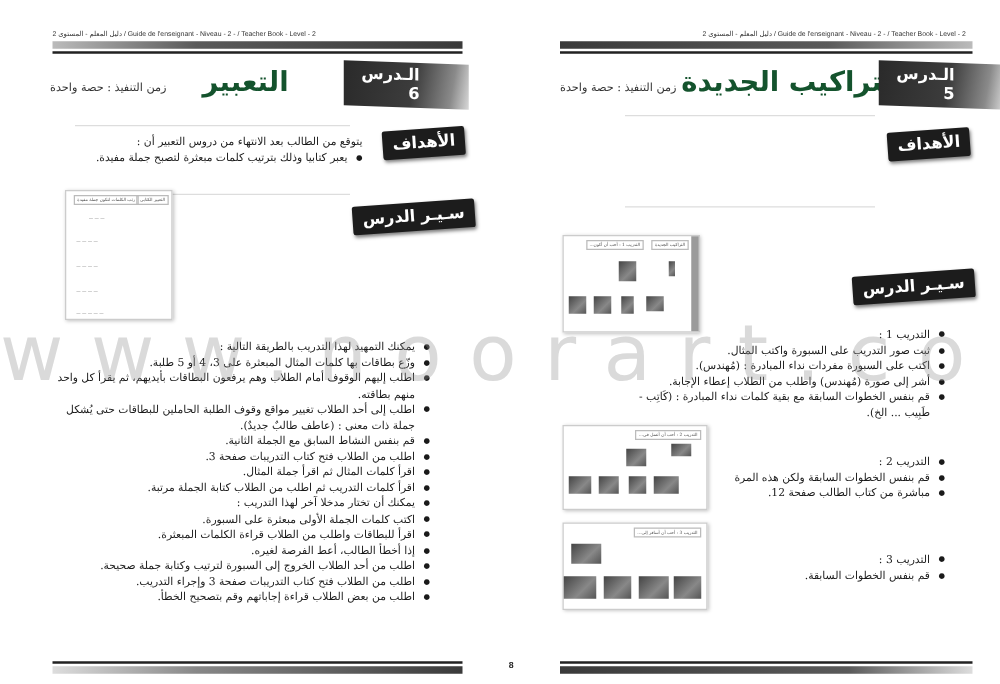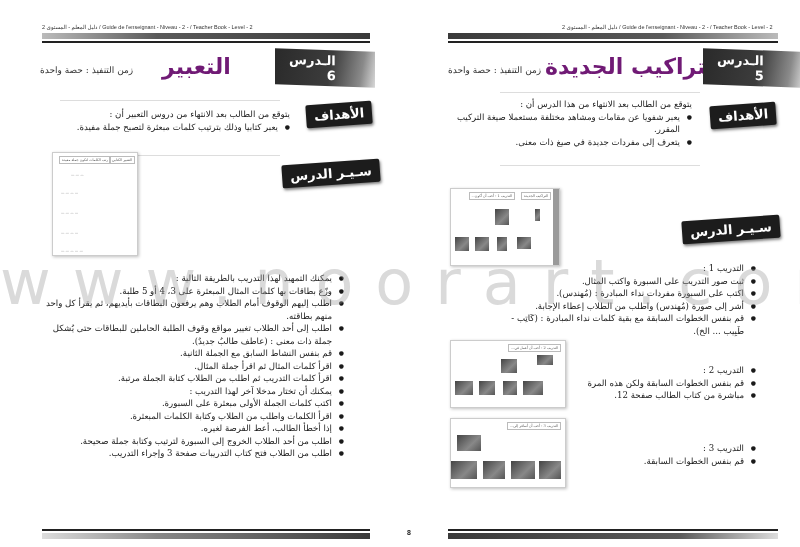--- a/index.html
+++ b/index.html
@@ -21,21 +21,21 @@
   .page.right .hbar-thick { top: 33px; left: 48px; width: 330px; background: linear-gradient(to right, #3a3a3a 0%, #5a5a5a 65%, #bbb 100%); }
   .page.right .hbar-thin { top: 41px; left: 48px; width: 330px; }
 
   .lesson-tag { position: absolute; top: 50px; height: 36px; width: 100px;
     background: linear-gradient(100deg, #2a2a2a 0%, #3c3c3c 55%, #8a8a8a 85%, #d8d8d8 100%);
     transform: skewY(2deg); color: #fff; font-family: "DejaVu Sans", sans-serif; font-size: 13px; font-weight: bold;
     display: flex; align-items: center; padding-left: 14px; direction: rtl; justify-content: flex-end; padding-right: 40px; }
   .page.left .lesson-tag { left: 275px; }
   .page.right .lesson-tag { left: 303px; }
 
-  .lesson-title { position: absolute; top: 54px; font-family: "DejaVu Sans", sans-serif; font-weight: bold; font-size: 22px; color: #701a75; direction: rtl; }
+  .lesson-title { position: absolute; top: 54px; font-family: "DejaVu Sans", sans-serif; font-weight: bold; font-size: 22px; color: #14532d; direction: rtl; }
   .page.left .lesson-title { left: 162px; }
   .page.right .lesson-title { left: 145px; }
 
   .duration { position: absolute; top: 65px; font-size: 9px; color: #333; direction: rtl; }
   .page.left .duration { left: 40px; }
   .page.right .duration { left: 48px; }
 
   .section-badge { position: absolute; background: #1c1c1c; color: #fff; font-family: "DejaVu Sans", sans-serif; font-weight: bold; font-size: 13px;
     padding: 4px 8px; border-radius: 2px; box-shadow: 1px 2px 3px rgba(0,0,0,0.5); direction: rtl; transform: rotate(-4deg); white-space: nowrap; }
 
@@ -98,53 +98,48 @@
     <div class="cell" style="top:96px;left:8px;">—  —  —  —  —</div>
   </div>
 
   <div class="text-block" style="top:272px;left:38px;width:306px;">
     <ul>
       <li>يمكنك التمهيد لهذا التدريب بالطريقة التالية :</li>
       <li>وزّع بطاقات بها كلمات المثال المبعثرة على 3، 4 أو 5 طلبة.</li>
       <li>اطلب إليهم الوقوف أمام الطلاب وهم يرفعون البطاقات بأيديهم، ثم يقرأ كل واحد منهم بطاقته.</li>
       <li>اطلب إلى أحد الطلاب تغيير مواقع وقوف الطلبة الحاملين للبطاقات حتى يُشكل جملة ذات معنى : (عاطف طالبٌ جديدٌ).</li>
       <li>قم بنفس النشاط السابق مع الجملة الثانية.</li>
+      <li>اطلب من الطلاب فتح كتاب التدريبات صفحة 3.</li>
       <li>اقرأ كلمات المثال ثم اقرأ جملة المثال.</li>
       <li>اقرأ كلمات التدريب ثم اطلب من الطلاب كتابة الجملة مرتبة.</li>
       <li>يمكنك أن تختار مدخلا آخر لهذا التدريب :</li>
       <li>اكتب كلمات الجملة الأولى مبعثرة على السبورة.</li>
-      <li>اقرأ الكلمات واطلب من الطلاب وكتابة الكلمات المبعثرة.</li>
+      <li>اقرأ للبطاقات واطلب من الطلاب قراءة الكلمات المبعثرة.</li>
       <li>إذا أخطأ الطالب، أعط الفرصة لغيره.</li>
       <li>اطلب من أحد الطلاب الخروج إلى السبورة لترتيب وكتابة جملة صحيحة.</li>
       <li>اطلب من الطلاب فتح كتاب التدريبات صفحة 3 وإجراء التدريب.</li>
+      <li>اطلب من بعض الطلاب قراءة إجاباتهم وقم بتصحيح الخطأ.</li>
     </ul>
   </div>
 
   <div class="footer-bar-thin"></div>
   <div class="footer-bar-thick"></div>
 </div>
 
 <div class="page right">
   <div class="header">دليل المعلم - المستوى 2 / Guide de l'enseignant - Niveau - 2 - / Teacher Book - Level - 2</div>
   <div class="hbar-thick"></div>
   <div class="hbar-thin"></div>
 
   <div class="duration">زمن التنفيذ : حصة واحدة</div>
   <div class="lesson-title">التراكيب الجديدة</div>
   <div class="lesson-tag">الـدرس 5</div>
 
   <div class="goals-frame" style="top:92px;left:100px;width:200px;height:74px;"></div>
   <div class="section-badge" style="top:104px;left:310px;">الأهداف</div>
-  <div class="text-block" style="top:98px;left:52px;width:240px;">
-    <div class="intro">يتوقع من الطالب بعد الانتهاء من هذا الدرس أن :</div>
-    <ul>
-      <li>يعبر شفويا عن مقامات ومشاهد مختلفة مستعملا صيغة التركيب المقرر.</li>
-      <li>يتعرف إلى مفردات جديدة في صيغ ذات معنى.</li>
-    </ul>
-  </div>
 
   <div class="section-badge" style="top:218px;left:282px;">سـيـر الدرس</div>
 
   <div class="thumb" style="top:188px;left:50px;width:110px;height:78px;">
     <div class="side"></div>
     <div class="tab" style="right:8px;">التراكيب الجديدة</div>
     <div class="tab" style="right:44px;">التدريب 1 : أحب أن أكون...</div>
     <div class="img" style="top:20px;left:44px;width:14px;height:16px;"></div>
     <div class="img" style="top:20px;left:84px;width:5px;height:12px;"></div>
     <div class="img" style="top:48px;left:4px;width:14px;height:14px;"></div>

